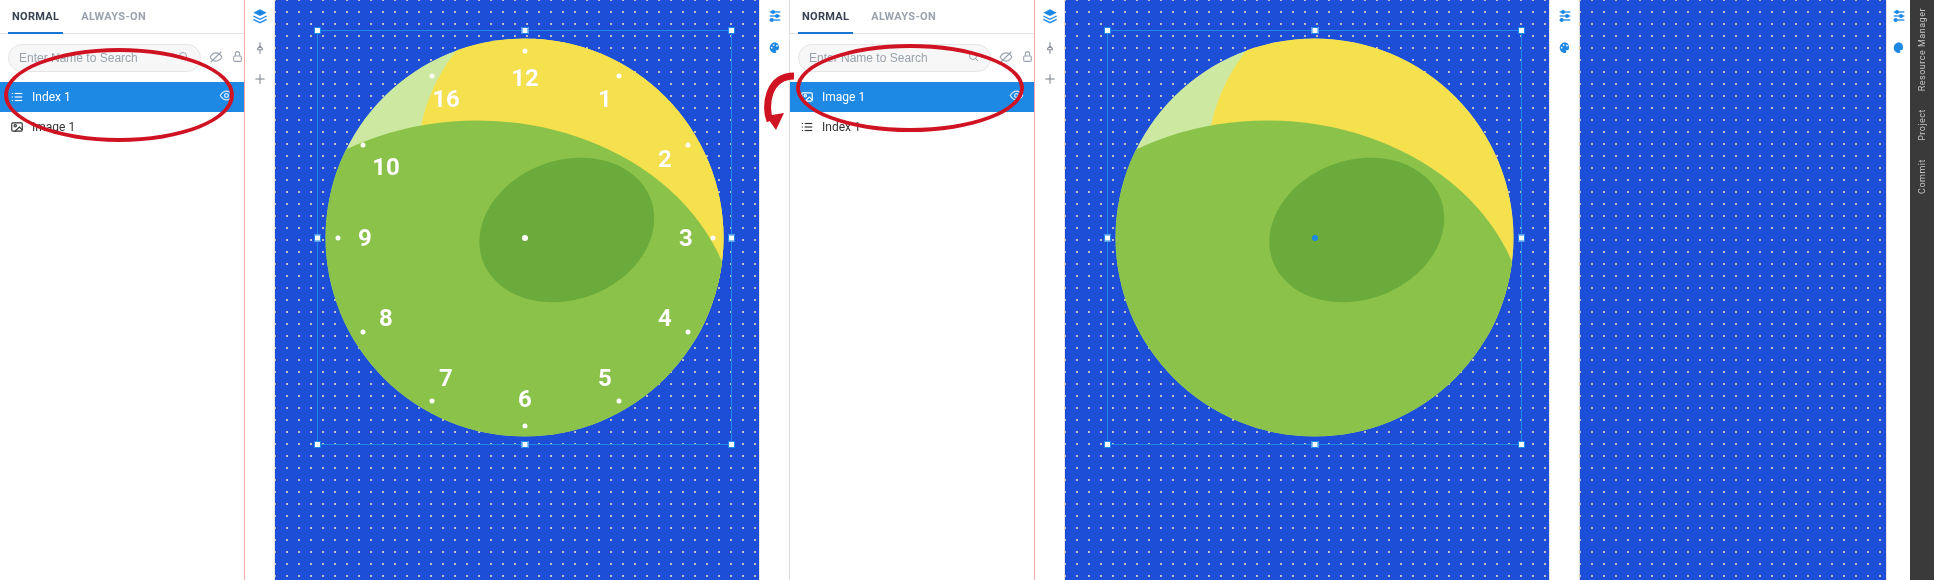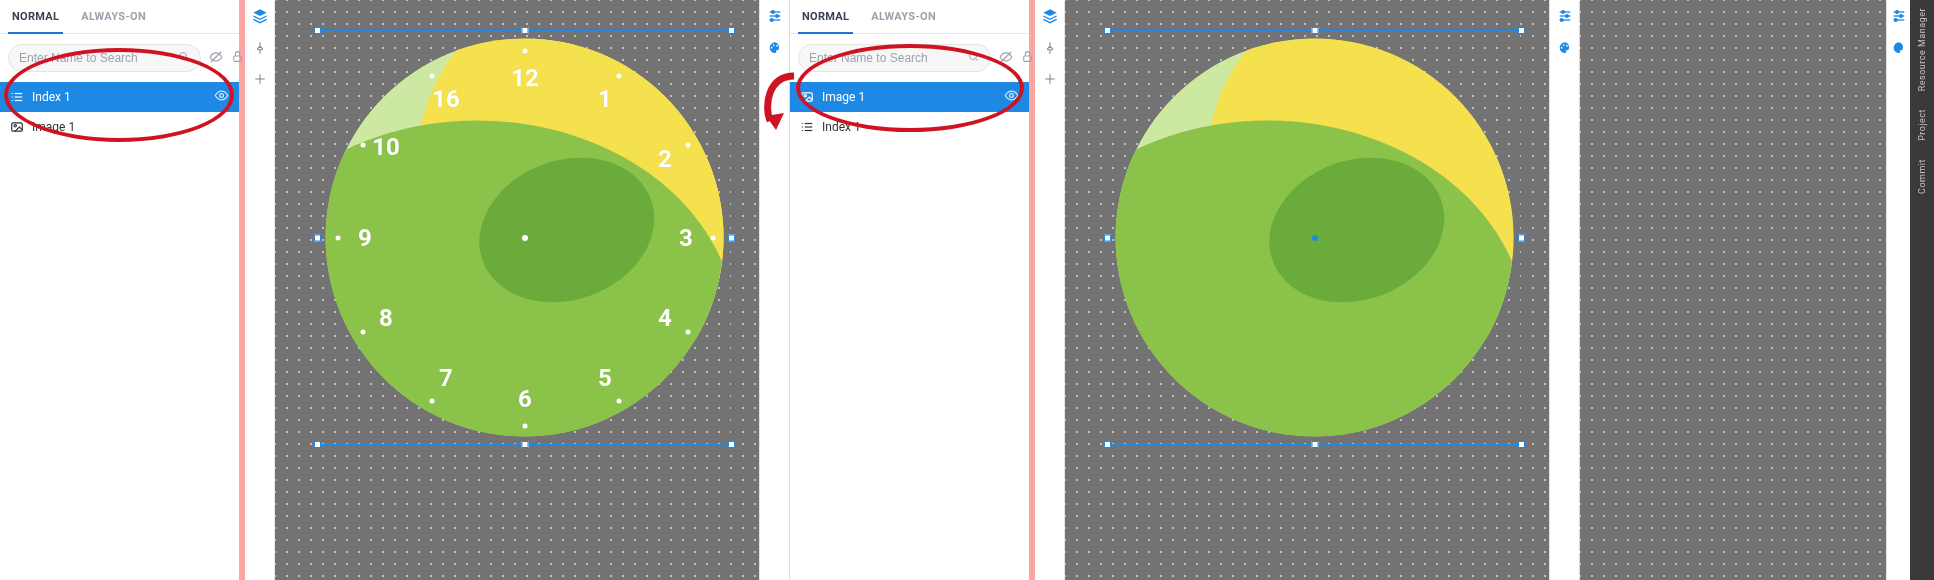--- a/index.html
+++ b/index.html
@@ -18,21 +18,21 @@
     width: 790px;
     height: 580px;
     position: relative;
     display: flex;
     flex-shrink: 0;
     border-right: 1px solid #ddd;
   }
   .sidebar {
     width: 245px;
     height: 100%;
-    border-right: 6px solid #fca5a5;
+    border-right: 1px solid #fca5a5;
     background: #fff;
     display: flex;
     flex-direction: column;
   }
   .tabs {
     display: flex;
     border-bottom: 1px solid #e5e5e5;
     height: 34px;
     align-items: flex-end;
     padding-left: 8px;
@@ -117,21 +117,21 @@
     padding-top: 8px;
     gap: 14px;
     color: #8a8f98;
   }
   .sidebar-tools span { cursor: pointer; }
   .sidebar-tools .active { color: #1e88e5; }
 
   .canvas-wrap {
     flex: 1;
     position: relative;
-    background: #737373;
+    background: #1d4ed8;
     overflow: hidden;
   }
   .dots {
     position: absolute;
     inset: 0;
     background-image: radial-gradient(#bfbfbf 1px, transparent 1px);
     background-size: 12px 12px;
     background-position: 6px 6px;
   }
   .sel-rect {
@@ -343,21 +343,21 @@
         <span class="clock-num" style="left:207px;top:47px">12</span>
         <span class="clock-num" style="left:287px;top:68px">1</span>
         <span class="clock-num" style="left:347px;top:128px">2</span>
         <span class="clock-num" style="left:368px;top:207px">3</span>
         <span class="clock-num" style="left:347px;top:287px">4</span>
         <span class="clock-num" style="left:287px;top:347px">5</span>
         <span class="clock-num" style="left:207px;top:368px">6</span>
         <span class="clock-num" style="left:128px;top:347px">7</span>
         <span class="clock-num" style="left:68px;top:287px">8</span>
         <span class="clock-num" style="left:47px;top:207px">9</span>
-        <span class="clock-num" style="left:68px;top:116px">10</span>
+        <span class="clock-num" style="left:68px;top:136px">10</span>
         <span class="clock-num" style="left:128px;top:68px">16</span>
 
         <span class="clock-dot" style="left:207px;top:20px"></span>
         <span class="clock-dot" style="left:301px;top:45px"></span>
         <span class="clock-dot" style="left:370px;top:114px"></span>
         <span class="clock-dot" style="left:395px;top:207px"></span>
         <span class="clock-dot" style="left:370px;top:301px"></span>
         <span class="clock-dot" style="left:301px;top:370px"></span>
         <span class="clock-dot" style="left:207px;top:395px"></span>
         <span class="clock-dot" style="left:114px;top:370px"></span>

